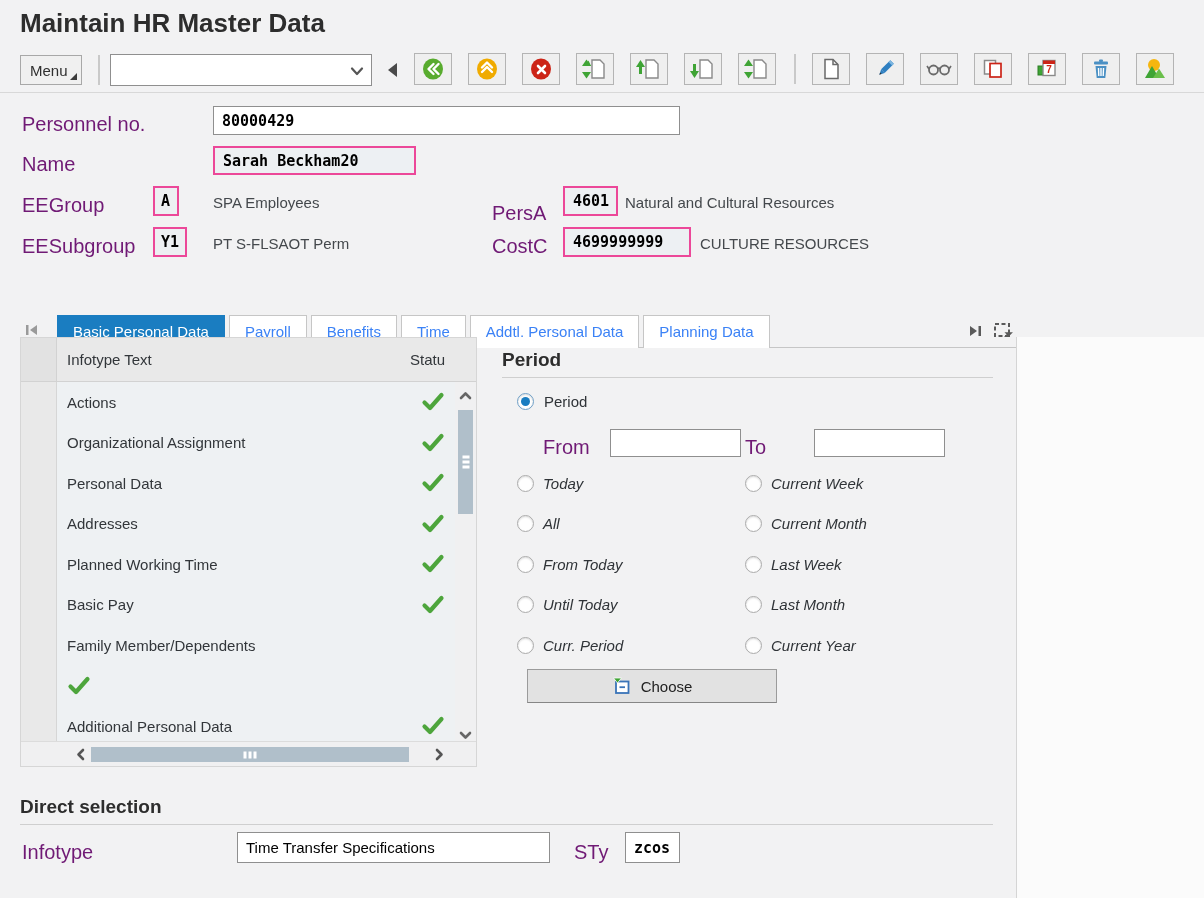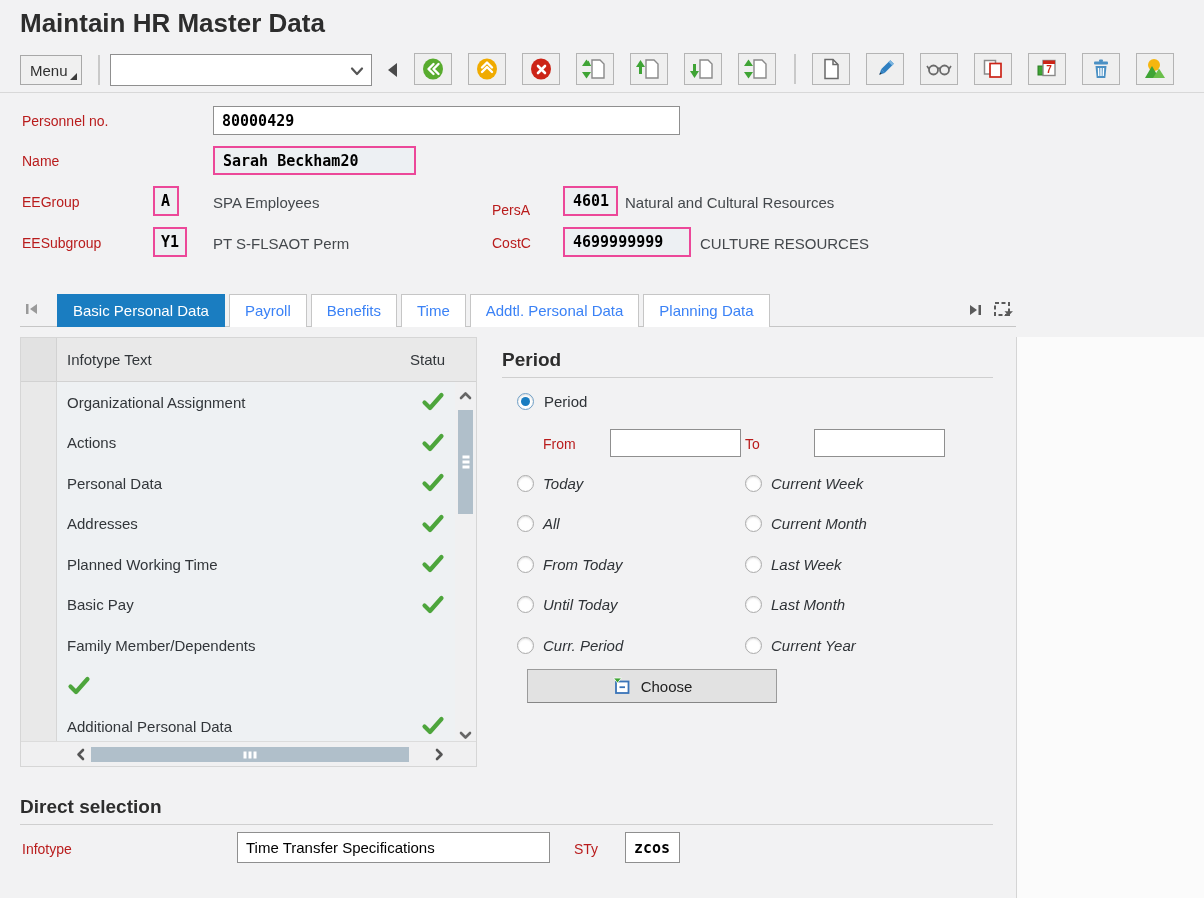--- a/index.html
+++ b/index.html
@@ -1,19 +1,19 @@
 <!DOCTYPE html>
 <html><head>
 <meta charset="utf-8">
 <style>
   * { box-sizing: border-box; }
   html,body { margin:0; padding:0; background:#fff; }
   body { font-family:"Liberation Sans", sans-serif; color:#32363a; }
   .page { position:relative; width:1204px; height:898px; background:#f2f2f3; overflow:hidden; }
-  .label { position:absolute; font-size:14px; color:#b91c1c; white-space:nowrap; }
+  .label { position:absolute; font-size:20px; color:#701a75; white-space:nowrap; }
   .desc  { position:absolute; font-size:15px; color:#44484c; white-space:nowrap; }
 
   
   .page-title { position:absolute; left:20px; top:8px; margin:0; font-size:26px; font-weight:bold; color:#2d2d2d; }
 
   
   .toolbar-line { position:absolute; left:0; top:92px; width:1204px; height:1px; background:#d8d8d8; }
   .menu-btn { position:absolute; left:20px; top:55px; width:62px; height:30px; background:#f0f0f0; border:1px solid #a8a8a8; font-size:15px; color:#2f2f2f; text-align:left; padding:0 0 0 9px; cursor:default; }
   .menu-corner { position:absolute; right:4px; bottom:4px; width:7px; height:7px; background:#3c3c3c; clip-path:polygon(100% 0,100% 100%,0 100%); }
   .tb-vsep { position:absolute; left:98px; top:55px; width:2px; height:30px; background:#c9c9c9; }
@@ -23,21 +23,21 @@
   .collapse-tri { position:absolute; left:388px; top:63px; width:0; height:0; border-top:7px solid transparent; border-bottom:7px solid transparent; border-right:9px solid #4a4a4a; }
   .iconbar { position:absolute; left:414px; top:53px; display:flex; align-items:center; }
   .tool-btn { width:38px; height:32px; background:#efefef; border:1px solid #b4b4b4; margin-right:16px; display:flex; align-items:center; justify-content:center; padding:0; cursor:default; }
   .tool-sep { width:2px; height:30px; background:#c9c9c9; margin:0 16px 0 2px; }
 
   
   .input { position:absolute; background:#fff; border:1px solid #8f8f8f; font-family:"DejaVu Sans Mono", monospace; font-size:15px; font-weight:bold; color:#000; padding:0 8px; }
   .ro { background:#edf0f3; border:2px solid #ec4899; display:flex; align-items:center; }
 
   
-  .tabstrip { position:absolute; left:20px; top:293px; width:996px; height:34px; border-bottom:1px solid #c6c6c6; }
+  .tabstrip { position:absolute; left:20px; top:314px; width:996px; height:34px; border-bottom:1px solid #c6c6c6; }
   .tabs { position:absolute; left:37px; top:1px; display:flex; gap:4px; height:33px; }
   .tab { height:33px; line-height:31px; padding:0 15px; font-size:15px; background:#fff; border:1px solid #c6c6c6; border-bottom:none; color:#3b82f6; white-space:nowrap; cursor:default; }
   .tab.active { background:#1a7dc1; border-color:#1a7dc1; color:#fff; }
   .tabnav-left { position:absolute; left:3px; top:7px; }
   .tabnav-right { position:absolute; left:946px; top:8px; }
   .tab-detach { position:absolute; left:972px; top:6px; }
 
   
   .itable { position:absolute; left:20px; top:337px; width:457px; height:430px; background:#eef1f3; border:1px solid #d6d6d6; }
   .it-head { display:flex; height:44px; background:#e9e9e9; border-bottom:1px solid #d2d2d2; font-size:15px; color:#32363a; }
@@ -278,29 +278,29 @@
           <span>Infotype Text</span>
         </div>
       <div class="col-status">
           <span>Statu</span>
         </div>
     </div>
     <div class="it-body">
       <div class="sel-col"></div>
       <div class="rows" id="irows">
           <div class="irow">
+            <span class="t">Actions</span>
+            <span class="c">
+              <svg width="24" height="20" viewBox="0 0 24 20">
+                <path d="M3.5 10.5 L9 16 L20.5 3" fill="none" stroke="#4da53c" stroke-width="4.2" stroke-linecap="round" stroke-linejoin="round"></path>
+              </svg>
+            </span>
+          </div>
+          <div class="irow">
             <span class="t">Organizational Assignment</span>
-            <span class="c">
-              <svg width="24" height="20" viewBox="0 0 24 20">
-                <path d="M3.5 10.5 L9 16 L20.5 3" fill="none" stroke="#4da53c" stroke-width="4.2" stroke-linecap="round" stroke-linejoin="round"></path>
-              </svg>
-            </span>
-          </div>
-          <div class="irow">
-            <span class="t">Actions</span>
             <span class="c">
               <svg width="24" height="20" viewBox="0 0 24 20">
                 <path d="M3.5 10.5 L9 16 L20.5 3" fill="none" stroke="#4da53c" stroke-width="4.2" stroke-linecap="round" stroke-linejoin="round"></path>
               </svg>
             </span>
           </div>
           <div class="irow">
             <span class="t">Personal Data</span>
             <span class="c">
               <svg width="24" height="20" viewBox="0 0 24 20">

